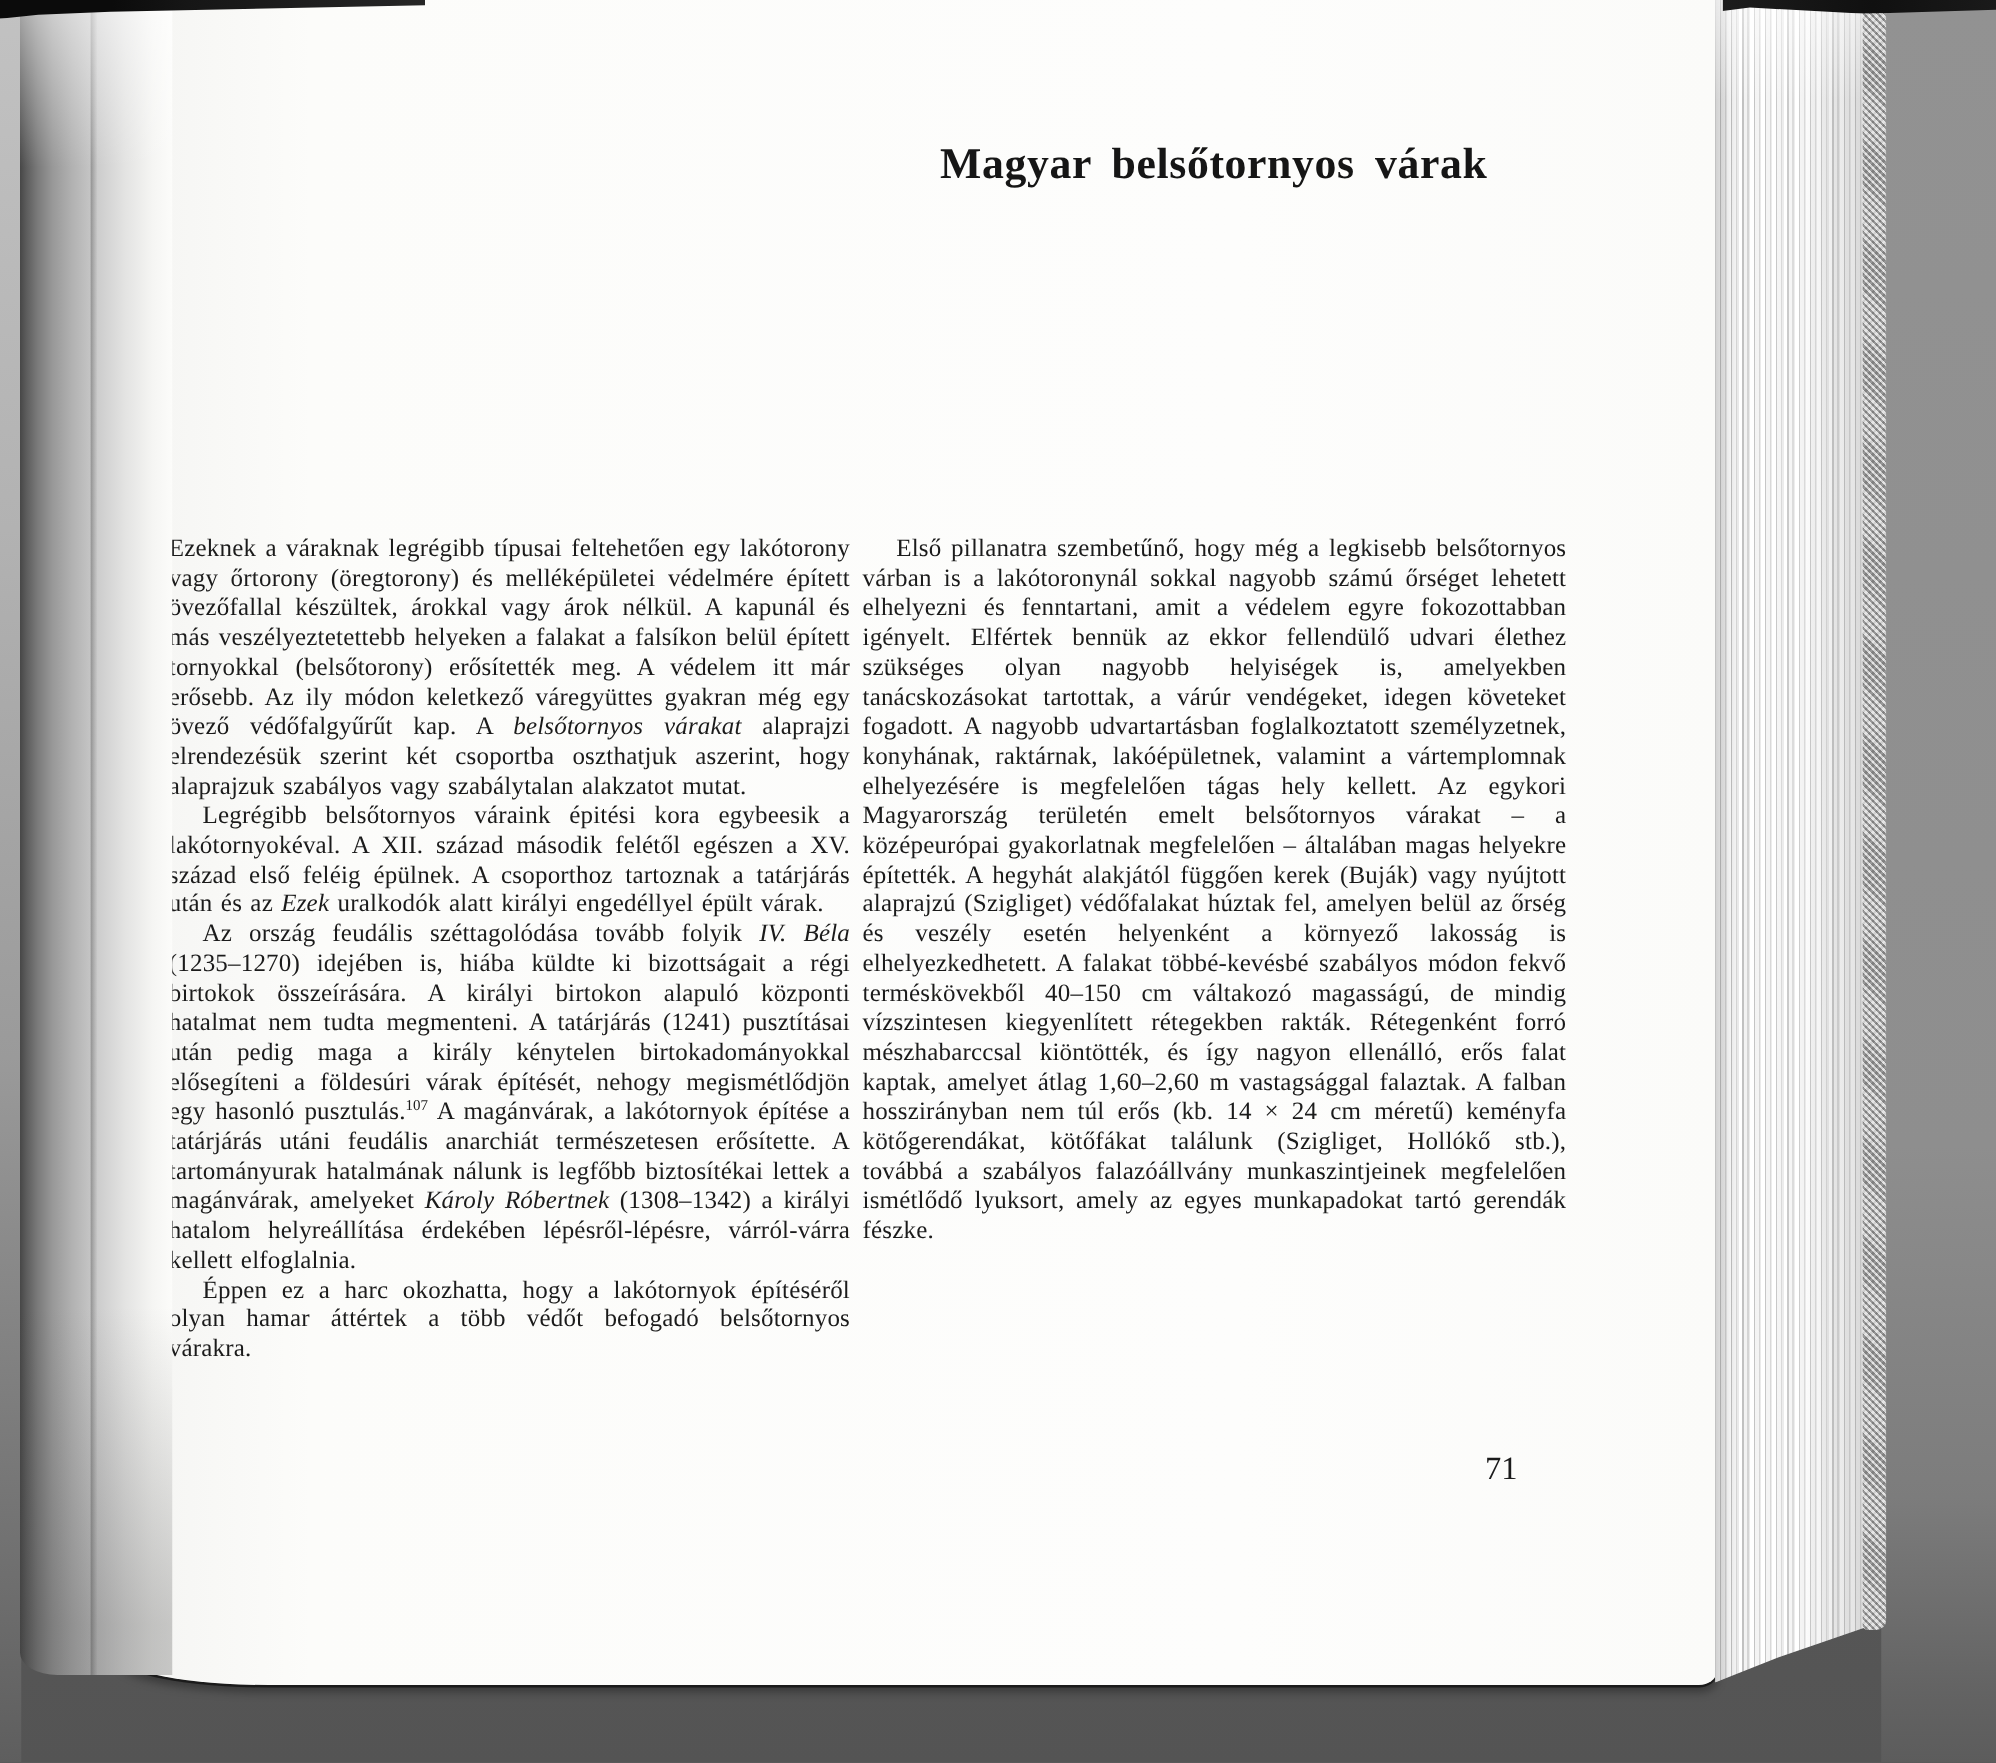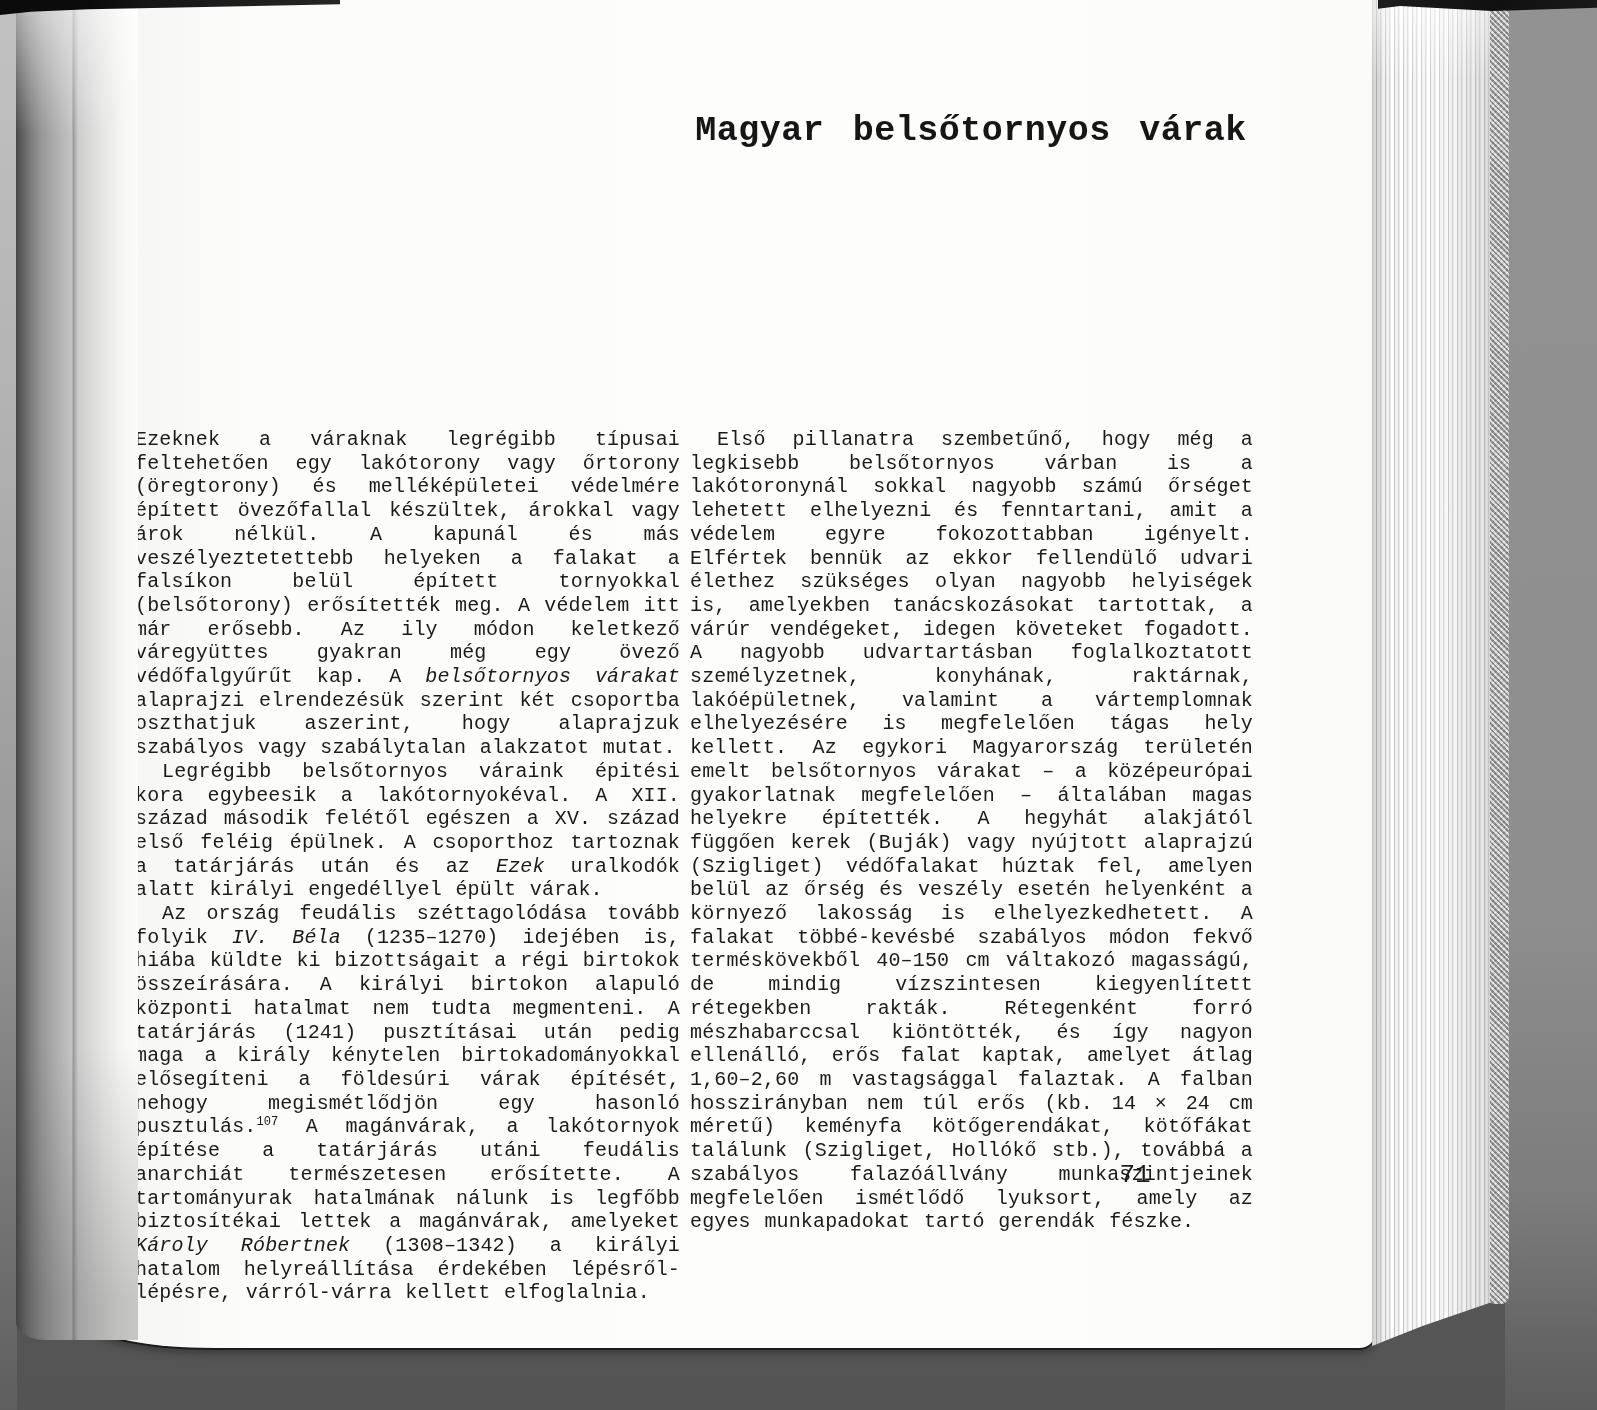--- a/index.html
+++ b/index.html
@@ -9,21 +9,20 @@
     height: 1410px;
     overflow: hidden;
     background: #5a5a5a;
     font-family: "Liberation Serif", "DejaVu Serif", serif;
   }
   .stage {
     position: relative;
     width: 1597px;
     height: 1410px;
     background: linear-gradient(180deg, #606060 0%, #5c5c5c 60%, #545454 100%);
-    font-family: Liberation Mono, monospace;
   }
   
   .left-backdrop {
     position: absolute;
     left: 0; top: 0;
     width: 17px; height: 1410px;
     background: linear-gradient(180deg, #c2c2c2 0%, #b2b2b2 30%, #9a9a9a 60%, #6e6e6e 90%, #5e5e5e 100%);
   }
   
   .right-backdrop {
@@ -121,21 +120,21 @@
   .para.indent { text-indent: 27px; }
   .para em { font-style: italic; }
   .para sup {
     font-size: 12px;
     line-height: 0;
     vertical-align: 7px;
     letter-spacing: 0;
   }
   .page-number {
     position: absolute;
-    left: 1010px; top: 1160px;
+    left: 1076px; top: 1160px;
     width: 60px;
     text-align: center;
     font-size: 26px;
     color: #1b1b1b;
   }
 </style>
 </head>
 <body>
 
 <div class="stage">
@@ -143,20 +142,21 @@
   <div class="right-backdrop"></div>
 
   <div class="page-sheet">
     <h1 class="page-title">Magyar belsőtornyos várak</h1>
 
     <div class="columns">
       <div class="col left">
           <p class="para"><span>Ezeknek a váraknak legrégibb típusai feltehetően egy lakótorony vagy őrtorony (öregtorony) és melléképületei védelmére épített övezőfallal készültek, árokkal vagy árok nélkül. A kapunál és más veszélyeztetettebb helyeken a falakat a falsíkon belül épített tornyokkal (belsőtorony) erősítették meg. A védelem itt már erősebb. Az ily módon keletkező váregyüttes gyakran még egy övező védőfalgyűrűt kap. A </span><em>belsőtornyos várakat</em><span> alaprajzi elrendezésük szerint két csoportba oszthatjuk aszerint, hogy alaprajzuk szabályos vagy szabálytalan alakzatot mutat.</span></p>
           <p class="para indent"><span>Legrégibb belsőtornyos váraink épitési kora egybeesik a lakótornyokéval. A XII. század második felétől egészen a XV. század első feléig épülnek. A csoporthoz tartoznak a tatárjárás után és az </span><em>Ezek</em><span> uralkodók alatt királyi engedéllyel épült várak.</span></p>
           <p class="para indent"><span>Az ország feudális széttagolódása tovább folyik </span><em>IV. Béla</em><span> (1235–1270) idejében is, hiába küldte ki bizottságait a régi birtokok összeírására. A királyi birtokon alapuló központi hatalmat nem tudta megmenteni. A tatárjárás (1241) pusztításai után pedig maga a király kénytelen birtokadományokkal elősegíteni a földesúri várak építését, nehogy megismétlődjön egy hasonló pusztulás.</span><sup>107</sup><span> A magánvárak, a lakótornyok építése a tatárjárás utáni feudális anarchiát természetesen erősítette. A tartományurak hatalmának nálunk is legfőbb biztosítékai lettek a magánvárak, amelyeket </span><em>Károly Róbertnek</em><span> (1308–1342) a királyi hatalom helyreállítása érdekében lépésről-lépésre, várról-várra kellett elfoglalnia.</span></p>
+          <p class="para indent"><span>Éppen ez a harc okozhatta, hogy a lakótornyok építéséről olyan hamar áttértek a több védőt befogadó belsőtornyos várakra.</span></p>
         </div>
       <div class="col right">
           <p class="para indent"><span>Első pillanatra szembetűnő, hogy még a legkisebb belsőtornyos várban is a lakótoronynál sokkal nagyobb számú őrséget lehetett elhelyezni és fenntartani, amit a védelem egyre fokozottabban igényelt. Elfértek bennük az ekkor fellendülő udvari élethez szükséges olyan nagyobb helyiségek is, amelyekben tanácskozásokat tartottak, a várúr vendégeket, idegen követeket fogadott. A nagyobb udvartartásban foglalkoztatott személyzetnek, konyhának, raktárnak, lakóépületnek, valamint a vártemplomnak elhelyezésére is megfelelően tágas hely kellett. Az egykori Magyarország területén emelt belsőtornyos várakat – a középeurópai gyakorlatnak megfelelően – általában magas helyekre építették. A hegyhát alakjától függően kerek (Buják) vagy nyújtott alaprajzú (Szigliget) védőfalakat húztak fel, amelyen belül az őrség és veszély esetén helyenként a környező lakosság is elhelyezkedhetett. A falakat többé-kevésbé szabályos módon fekvő terméskövekből 40–150 cm váltakozó magasságú, de mindig vízszintesen kiegyenlített rétegekben rakták. Rétegenként forró mészhabarccsal kiöntötték, és így nagyon ellenálló, erős falat kaptak, amelyet átlag 1,60–2,60 m vastagsággal falaztak. A falban hosszirányban nem túl erős (kb. 14 × 24 cm méretű) keményfa kötőgerendákat, kötőfákat találunk (Szigliget, Hollókő stb.), továbbá a szabályos falazóállvány munkaszintjeinek megfelelően ismétlődő lyuksort, amely az egyes munkapadokat tartó gerendák fészke.</span></p>
         </div>
     </div>
 
     <div class="page-number">71</div>
   </div>
 
   <div class="book-gutter"></div>

